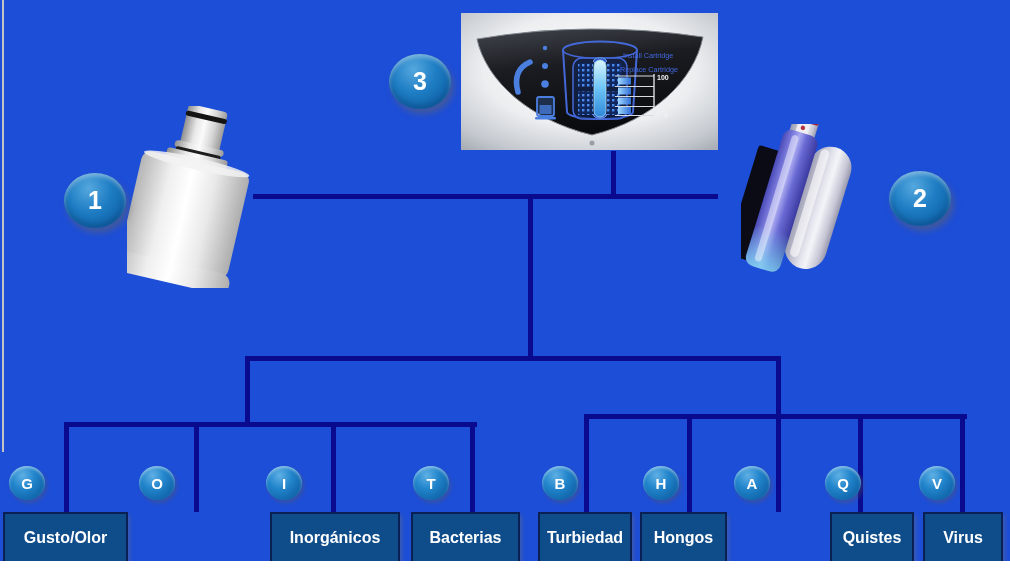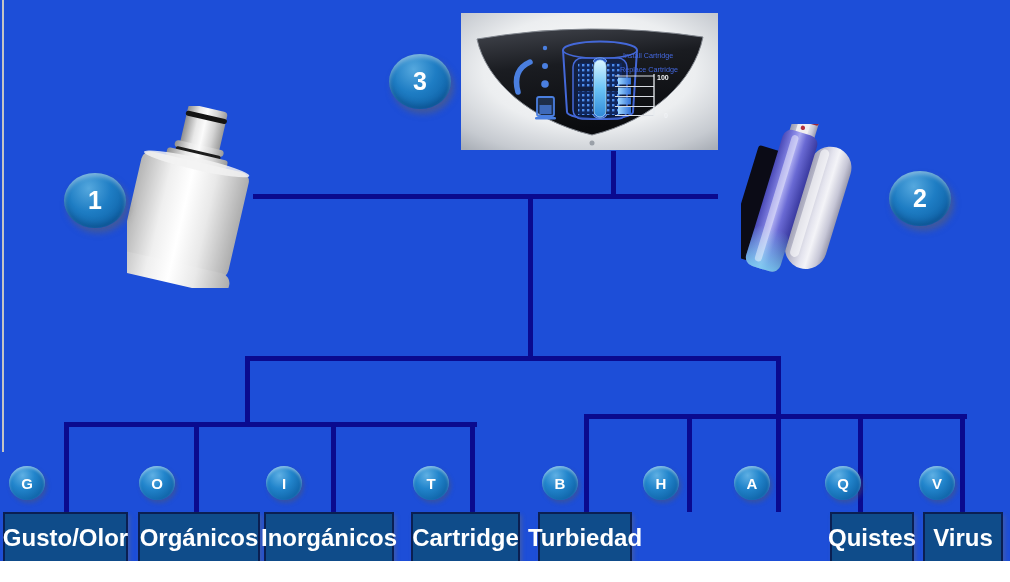--- a/index.html
+++ b/index.html
@@ -20,21 +20,21 @@
     position:absolute;top:466px;width:36px;height:34px;border-radius:50%;
     background:radial-gradient(ellipse at 38% 28%,#5fb0e4 0%,#2285cc 38%,#1268ad 72%,#0d5b9b 100%);
     box-shadow:2px 3px 4px rgba(90,90,90,.4),inset 0 2px 3px rgba(255,255,255,.45);
     color:#fff;font-weight:bold;font-size:15px;
     display:flex;align-items:center;justify-content:center;
   }
   .cbox{
     position:absolute;top:512px;height:51px;background:#0f4c8a;
     border:2px solid #0a1f52;box-sizing:border-box;
     display:flex;align-items:center;justify-content:center;
-    color:#fff;font-weight:bold;font-size:24px;white-space:nowrap;
+    color:#fff;font-weight:bold;font-size:16px;white-space:nowrap;
     box-shadow:2px 3px 4px rgba(110,110,110,.4);
   }
   .photo{position:absolute;}
 </style>
 </head>
 <body>
 
 <div class="stage">
 
   <div class="edge"></div>
@@ -236,32 +236,32 @@
   <div class="badge" style="left:825px">
       <span>Q</span>
     </div>
   <div class="badge" style="left:919px">
       <span>V</span>
     </div>
 
   <div class="cbox" style="left:3px;width:125px">
       <span>Gusto/Olor</span>
     </div>
-  <div class="cbox" style="left:138px;width:122px">
-      <span>Orgánicos</span>
-    </div>
-  <div class="cbox" style="left:264px;width:130px">
+  <div class="cbox" style="left:270px;width:130px">
       <span>Inorgánicos</span>
     </div>
   <div class="cbox" style="left:411px;width:109px">
-      <span>Cartridge</span>
+      <span>Bacterias</span>
     </div>
   <div class="cbox" style="left:538px;width:94px">
       <span>Turbiedad</span>
     </div>
+  <div class="cbox" style="left:640px;width:87px">
+      <span>Hongos</span>
+    </div>
   <div class="cbox" style="left:830px;width:84px">
       <span>Quistes</span>
     </div>
   <div class="cbox" style="left:923px;width:80px">
       <span>Virus</span>
     </div>
 
 </div>
 
 </body></html>

